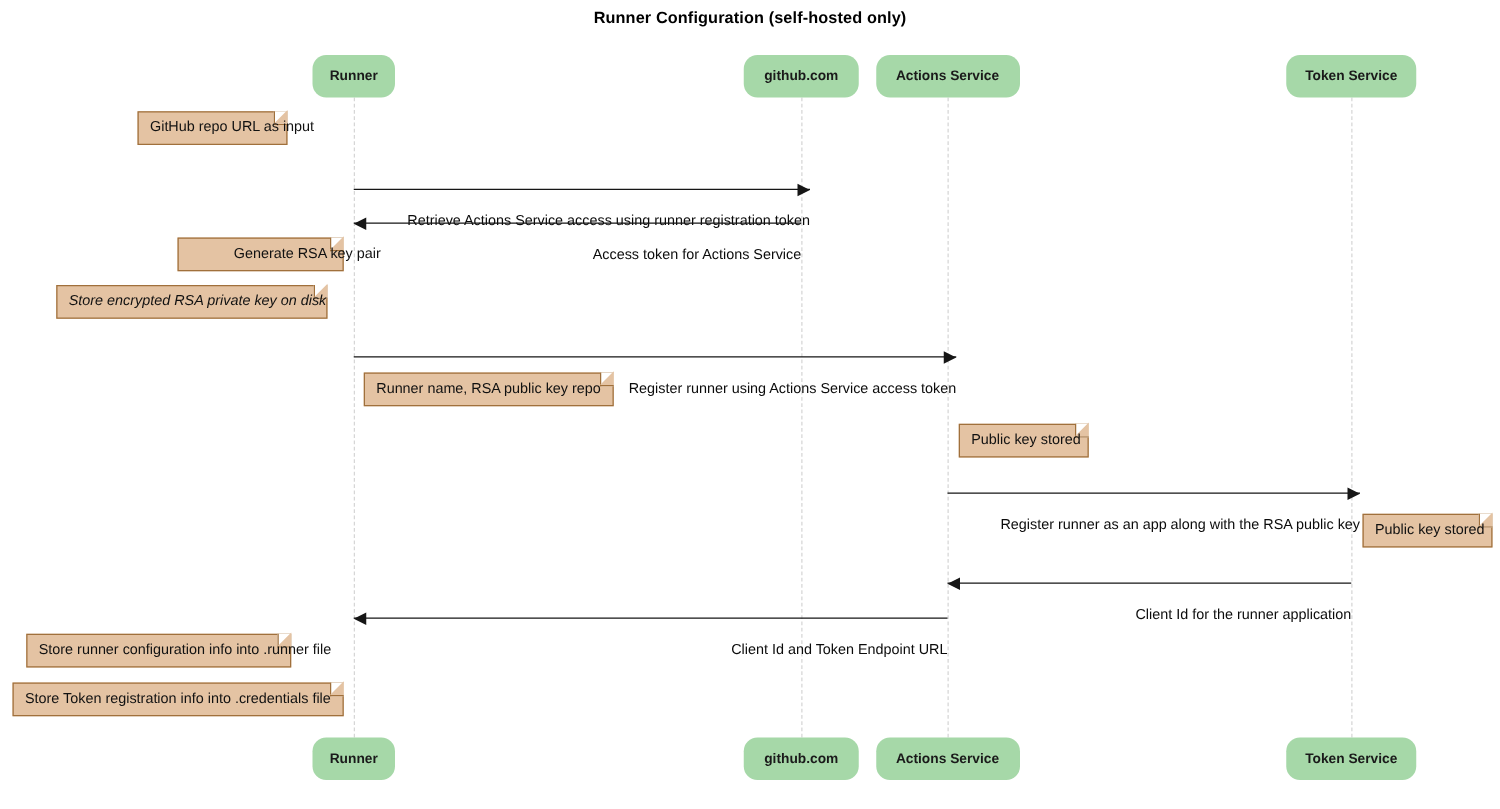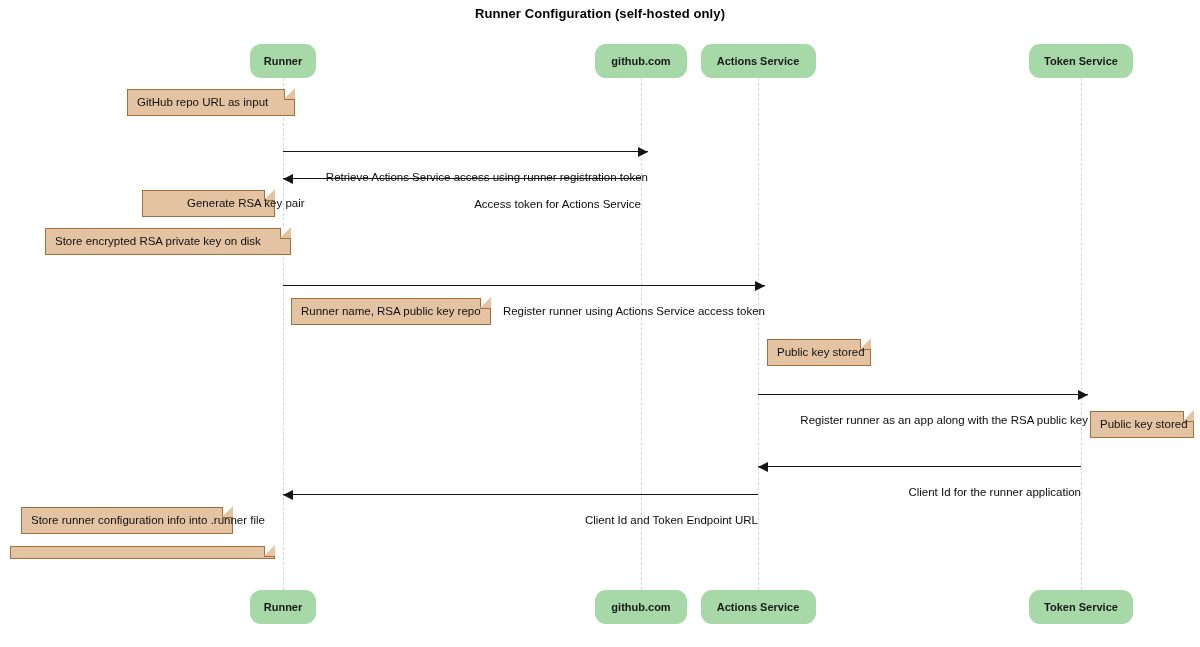--- a/index.html
+++ b/index.html
@@ -160,29 +160,29 @@
       <div class="arrowhead right" style="top: 389.5px; left: 1078px;"></div>
       <div class="msg-label" style="left: 758px; width: 330px; top: 377px;">Register runner as an app along with the RSA public key</div>
       <div class="msg" style="left: 758px; top: 466px; width: 323px;"></div>
       <div class="arrowhead left" style="top: 461.5px; left: 758px;"></div>
       <div class="msg-label" style="left: 758px; width: 323px; top: 449px;">Client Id for the runner application</div>
       <div class="msg" style="left: 283px; top: 494px; width: 475px;"></div>
       <div class="arrowhead left" style="top: 489.5px; left: 283px;"></div>
       <div class="msg-label" style="left: 283px; width: 475px; top: 477px;">Client Id and Token Endpoint URL</div>
     </div>
   <div id="notes">
-      <div class="note" style="left: 127px; top: 89px; width: 168px;">
+      <div class="note" style="left: 110px; top: 89px; width: 120px;">
         <span class="fold"></span>
         <span class="note-text">GitHub repo URL as input</span>
       </div>
       <div class="note" style="left: 142px; top: 190px; width: 133px; padding-left: 44px;">
         <span class="fold"></span>
         <span class="note-text">Generate RSA key pair</span>
       </div>
-      <div class="note" style="left: 45px; top: 228px; width: 246px;">
+      <div class="note" style="left: 45px; top: 228px; width: 217px; font-style: italic;">
         <span class="fold"></span>
         <span class="note-text">Store encrypted RSA private key on disk</span>
       </div>
       <div class="note" style="left: 291px; top: 298px; width: 200px;">
         <span class="fold"></span>
         <span class="note-text">Runner name, RSA public key repo</span>
       </div>
       <div class="note" style="left: 767px; top: 339px; width: 104px;">
         <span class="fold"></span>
         <span class="note-text">Public key stored</span>
@@ -190,16 +190,17 @@
       <div class="note" style="left: 1090px; top: 411px; width: 104px;">
         <span class="fold"></span>
         <span class="note-text">Public key stored</span>
       </div>
       <div class="note" style="left: 21px; top: 507px; width: 212px;">
         <span class="fold"></span>
         <span class="note-text">Store runner configuration info into .runner file</span>
       </div>
       <div class="note" style="left: 10px; top: 546px; width: 265px;">
         <span class="fold"></span>
+        <span class="note-text">Store Token registration info into .credentials file</span>
       </div>
     </div>
 
 </div>
 
 </body></html>

